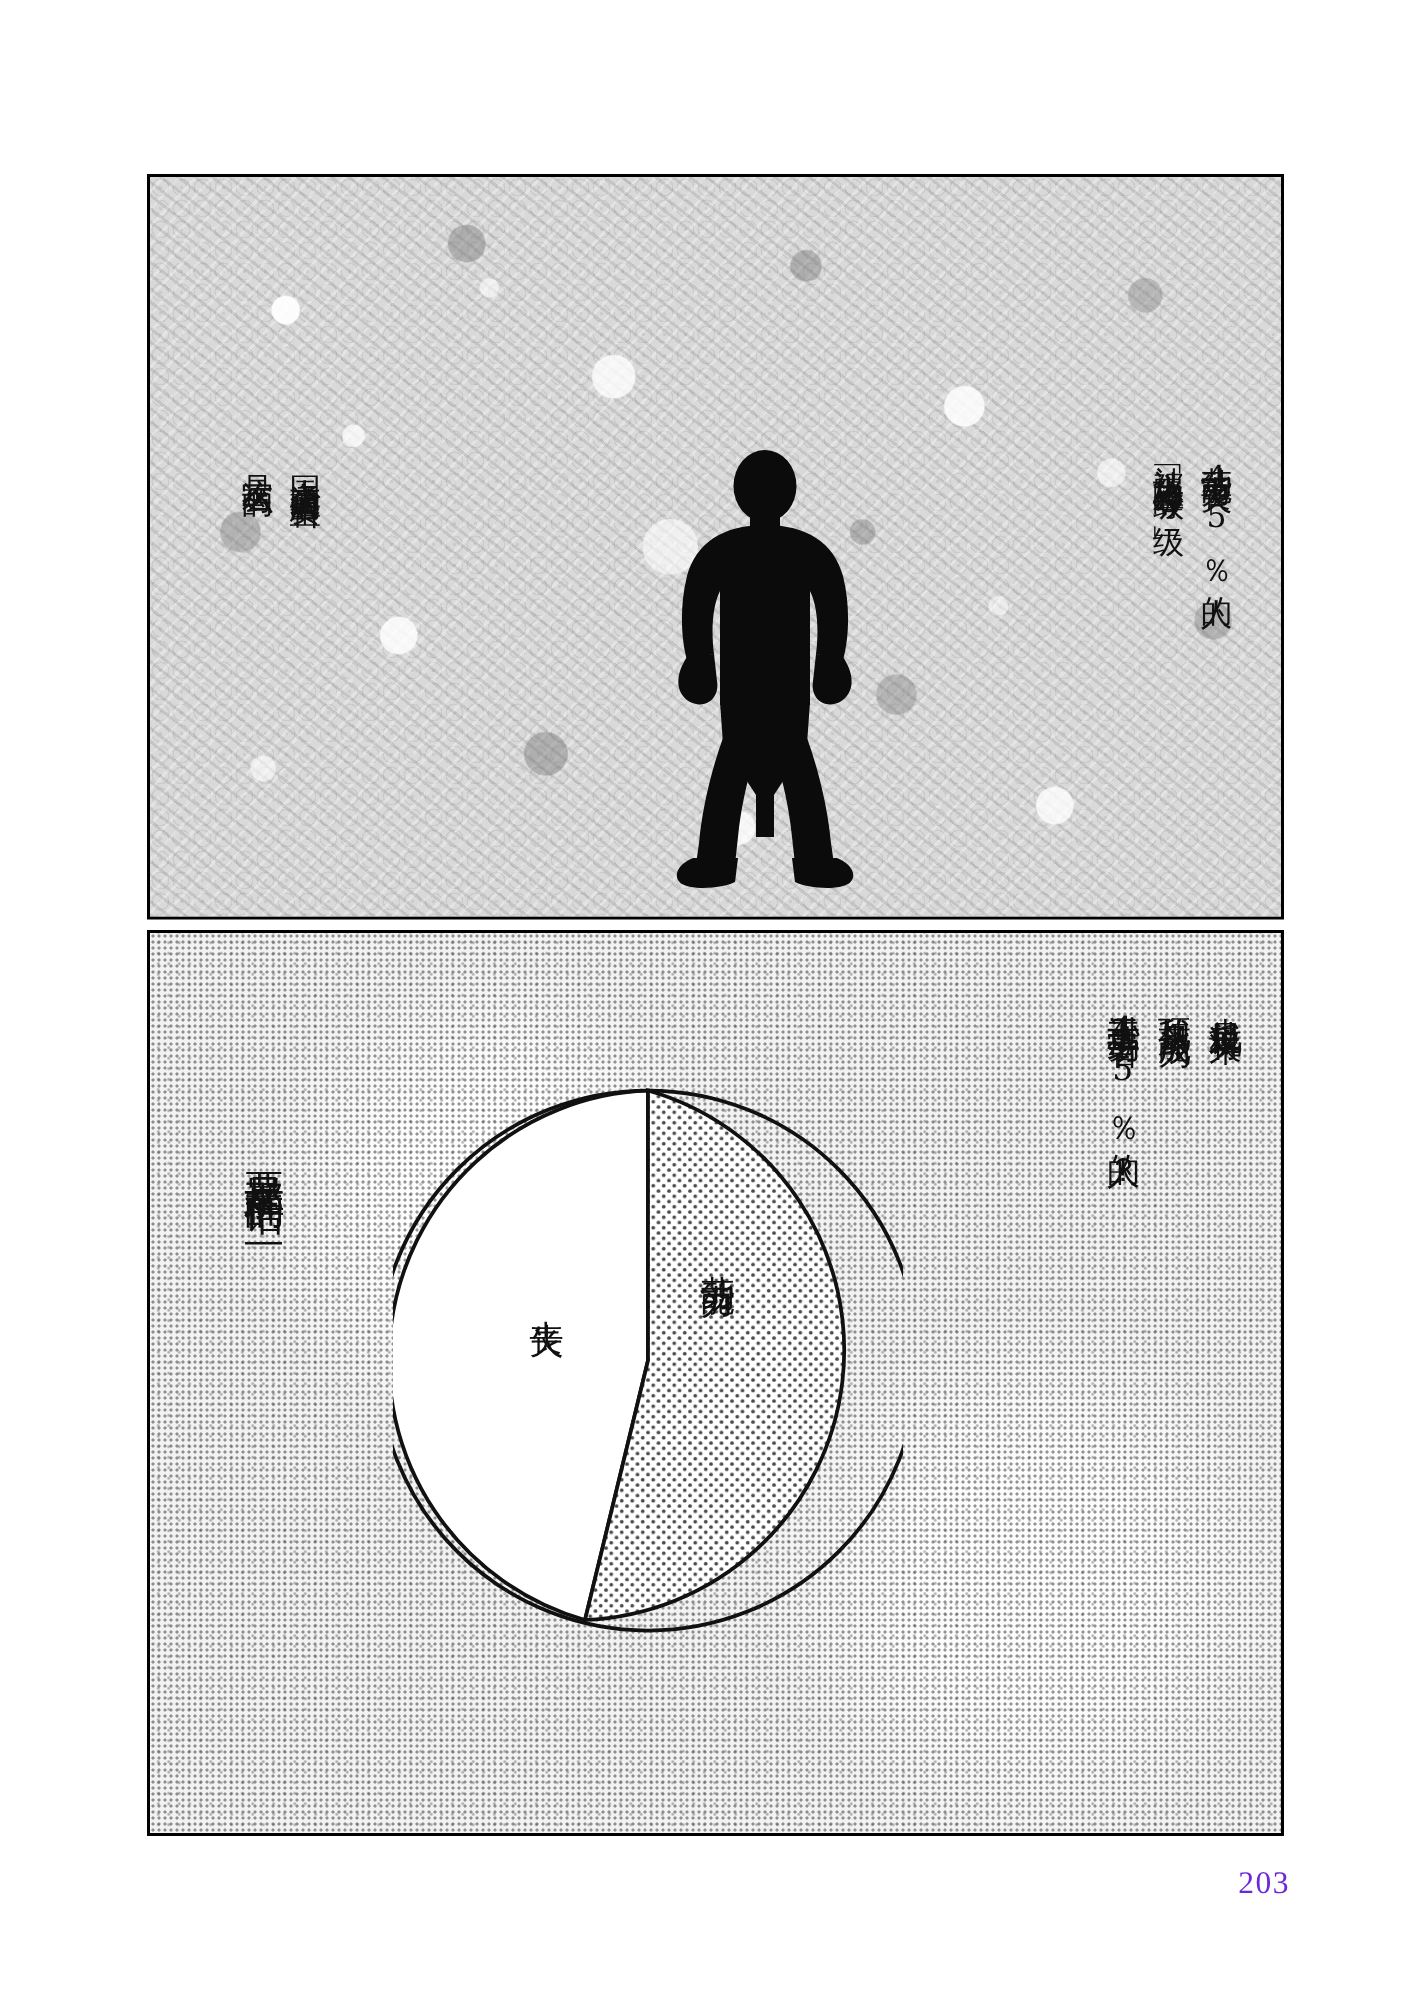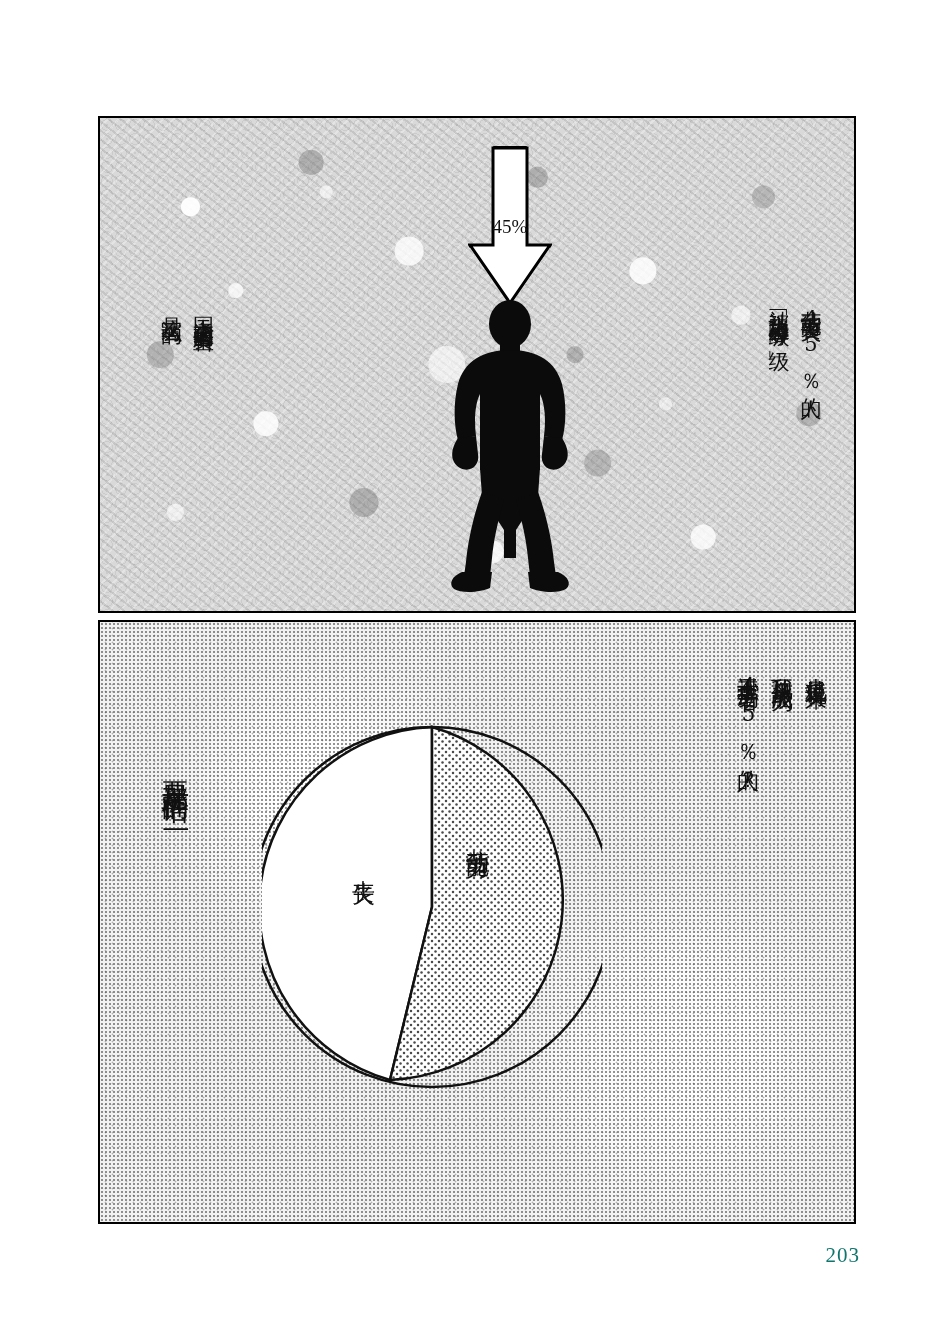--- a/index.html
+++ b/index.html
@@ -163,38 +163,31 @@
   #pie-label-left  { left: 86px;  top: 140px; }
   #pie-label-right { left: 200px; top: 110px; }
 
   
   .page-num {
     position: absolute;
     right: 92px;
     top: 1243px;
     font-family: "Liberation Serif", serif;
     font-size: 21px;
-    color: #0f766e;
+    color: #6d28d9;
     letter-spacing: 1px;
   }
 </style>
 </head>
 <body>
 
 <div class="panel" id="panel-1" style="left:98px; top:116px; width:758px; height:497px;">
 
   <div class="bg-mottle"></div>
 
-  <div class="arrow-wrap">
-    <div class="arrow-shape"></div>
-    <svg class="arrow-svg" viewBox="0 0 84 160" preserveAspectRatio="none">
-      <polygon points="25,2 59,2 59,99 82,99 42,157 2,99 25,99" fill="#ffffff" stroke="#000000" stroke-width="3"></polygon>
-    </svg>
-    <div class="arrow-label">45%</div>
-  </div>
 
   <svg class="silhouette" viewBox="0 0 180 296">
     <g fill="#0b0b0b">
 
       <ellipse cx="90" cy="24" rx="21" ry="24"></ellipse>
 
       <rect x="80" y="44" width="20" height="12"></rect>
 
       <path d="M90 50
                C 62 50, 44 62, 38 84

